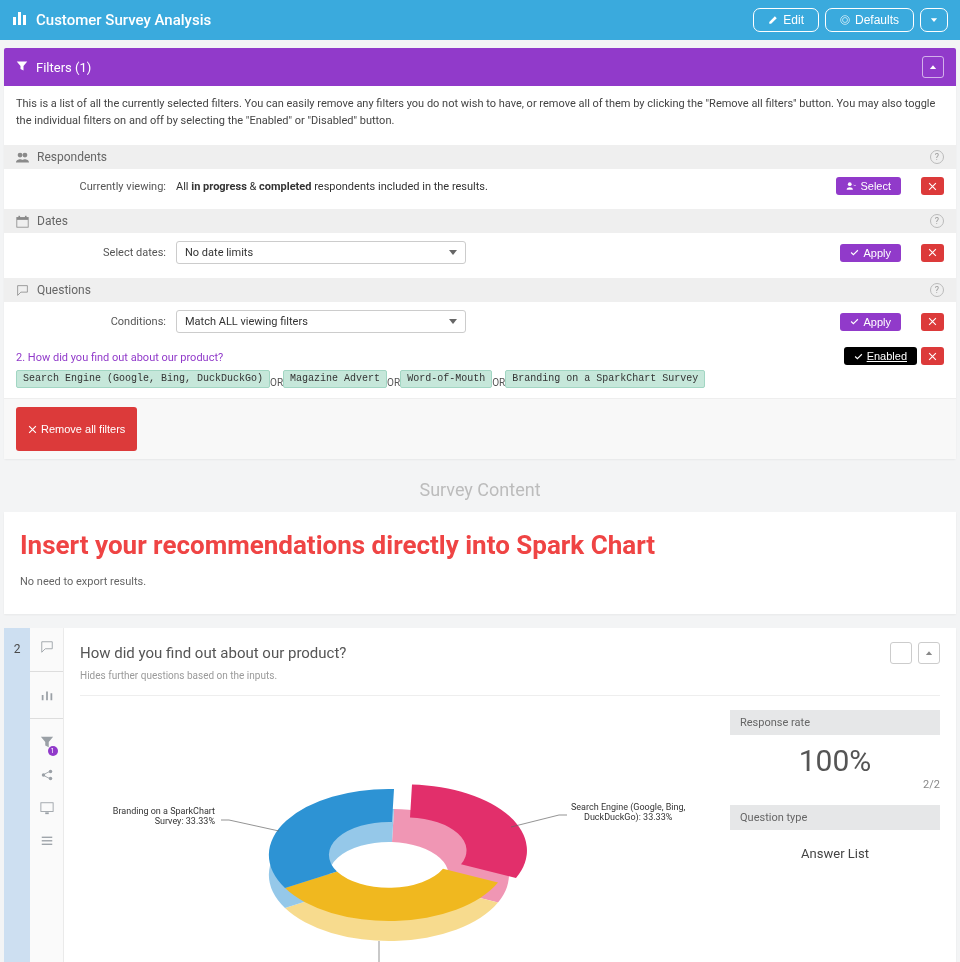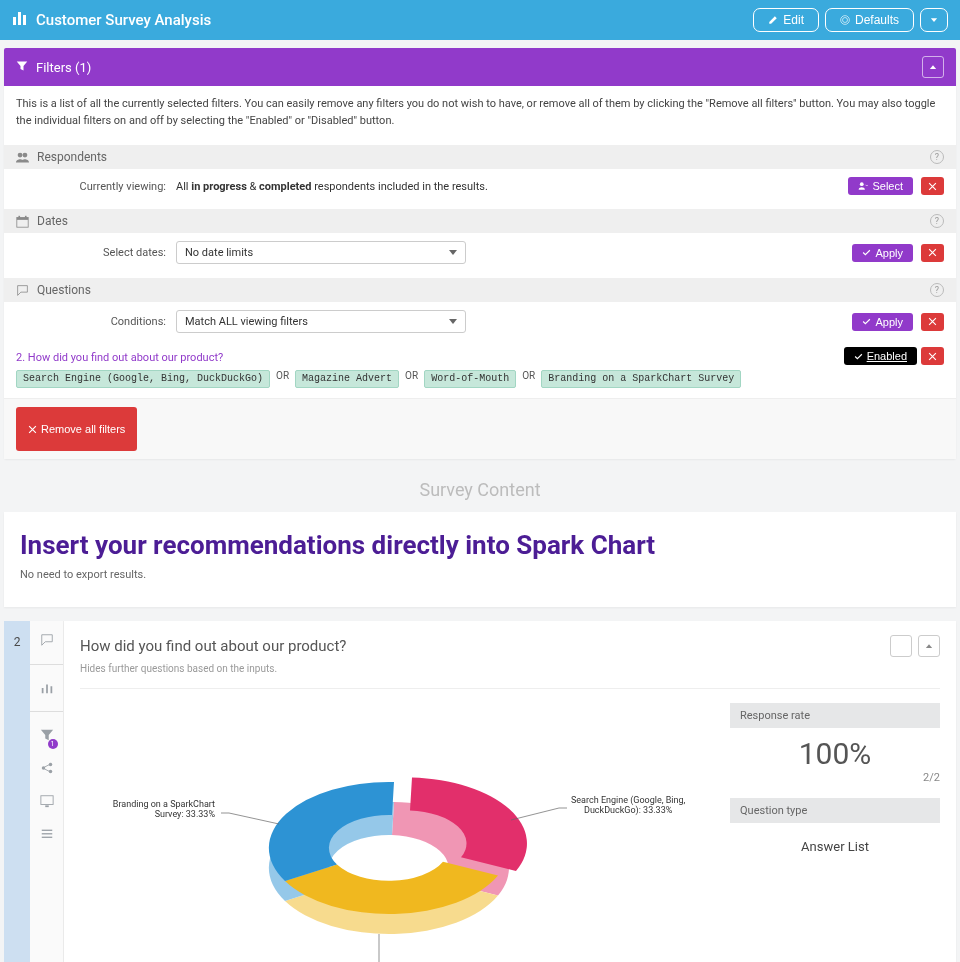--- a/index.html
+++ b/index.html
@@ -26,48 +26,48 @@
   .sec-hdr { background:#efefef; padding:5px 12px; display:flex; align-items:center; justify-content:space-between; margin-top:6px;}
   .sec-hdr:first-of-type { margin-top:0;}
   .sec-hdr-left { display:flex; align-items:center; gap:8px; color:#666; font-size:12px;}
   .sec-hdr-left svg { fill:#8a8a8a; }
   .help-icon { color:#999; font-size:12px; border:1px solid #bbb; border-radius:50%; width:14px; height:14px; display:flex; align-items:center; justify-content:center; font-size:9px;}
 
   
   .form-row { display:flex; align-items:center; padding:8px 12px; gap:10px;}
   .form-label { width:150px; text-align:right; font-size:11px; color:#555;}
   .form-body { flex:1; font-size:11px;}
-  .form-actions { display:flex; gap:8px;}
+  .form-actions { display:flex; gap:20px;}
   .select { border:1px solid #ccc; border-radius:3px; padding:4px 8px; font-size:11px; width:290px; background:#fff; position:relative; display:flex; justify-content:space-between; align-items:center; cursor:pointer;}
   .select::after { content:""; border-left:4px solid transparent; border-right:4px solid transparent; border-top:5px solid #666; }
 
   .btn { padding:3px 10px; font-size:11px; border:none; border-radius:3px; color:#fff; cursor:pointer; display:flex; align-items:center; gap:4px;}
   .btn-purple { background:#913aca; }
   .btn-red { background:#dc3a3a; }
   .btn-teal { background:#000000;text-decoration:underline; }
   .btn svg { fill:#fff; }
 
   
   .filter-q { padding:10px 12px; font-size:11px; }
   .filter-q-title { color:#913aca; margin-bottom:6px; display:block;}
-  .chip-row { display:flex; align-items:flex-start; gap:6px; flex-wrap:wrap;}
+  .chip-row { display:flex; align-items:flex-end; flex-wrap:wrap;}
   .chip { background:#c6e7da; border:1px solid #a2d6c3; padding:1px 6px; font-family:"Courier New",monospace; font-size:10px; border-radius:2px; line-height:1.4;}
   .or-lbl { font-size:10px; color:#555;}
   .filter-q { position:relative;}
   .filter-q-actions { position:absolute; right:12px; top:6px; display:flex; gap:4px;}
 
   .remove-all-row { padding:8px 12px; background:#f8f8f8; border-top:1px solid #eee;}
   .remove-all-row .btn { padding:16px 12px;}
 
   
   .survey-content-label { text-align:center; color:#bcbcbc; font-size:18px; margin:20px 0 12px; font-weight:400;}
 
   
   .rec-panel { background:#fff; padding:18px 16px 26px; margin:0 4px 14px; box-shadow:0 1px 2px rgba(0,0,0,0.05);}
-  .rec-title { font-size:26px; font-weight:700; color:#4c1d95; margin-bottom:8px;}
+  .rec-title { font-size:26px; font-weight:700; color:#ef4444; margin-bottom:15px;}
   .rec-sub { font-size:11px; color:#666;}
 
   
   .qblock { display:flex; margin:0 4px;}
   .qnum { width:26px; background:#cddff1; display:flex; align-items:flex-start; justify-content:center; padding-top:14px; font-size:12px; color:#4a4a4a;}
   .qside { width:34px; background:#fafafa; border-right:1px solid #eee; display:flex; flex-direction:column; align-items:center; padding-top:12px; gap:16px;}
   .qside-item { color:#9aa0a6; position:relative; cursor:pointer;}
   .qside-item svg { fill:#9aa0a6; width:14px; height:14px;}
   .qside-item.under { border-bottom:1px solid #ddd; padding-bottom:14px; width:100%; text-align:center;}
   .badge { position:absolute; bottom:-4px; right:-4px; background:#913aca; color:#fff; border-radius:50%; font-size:7px; width:10px; height:10px; display:flex; align-items:center; justify-content:center;}

